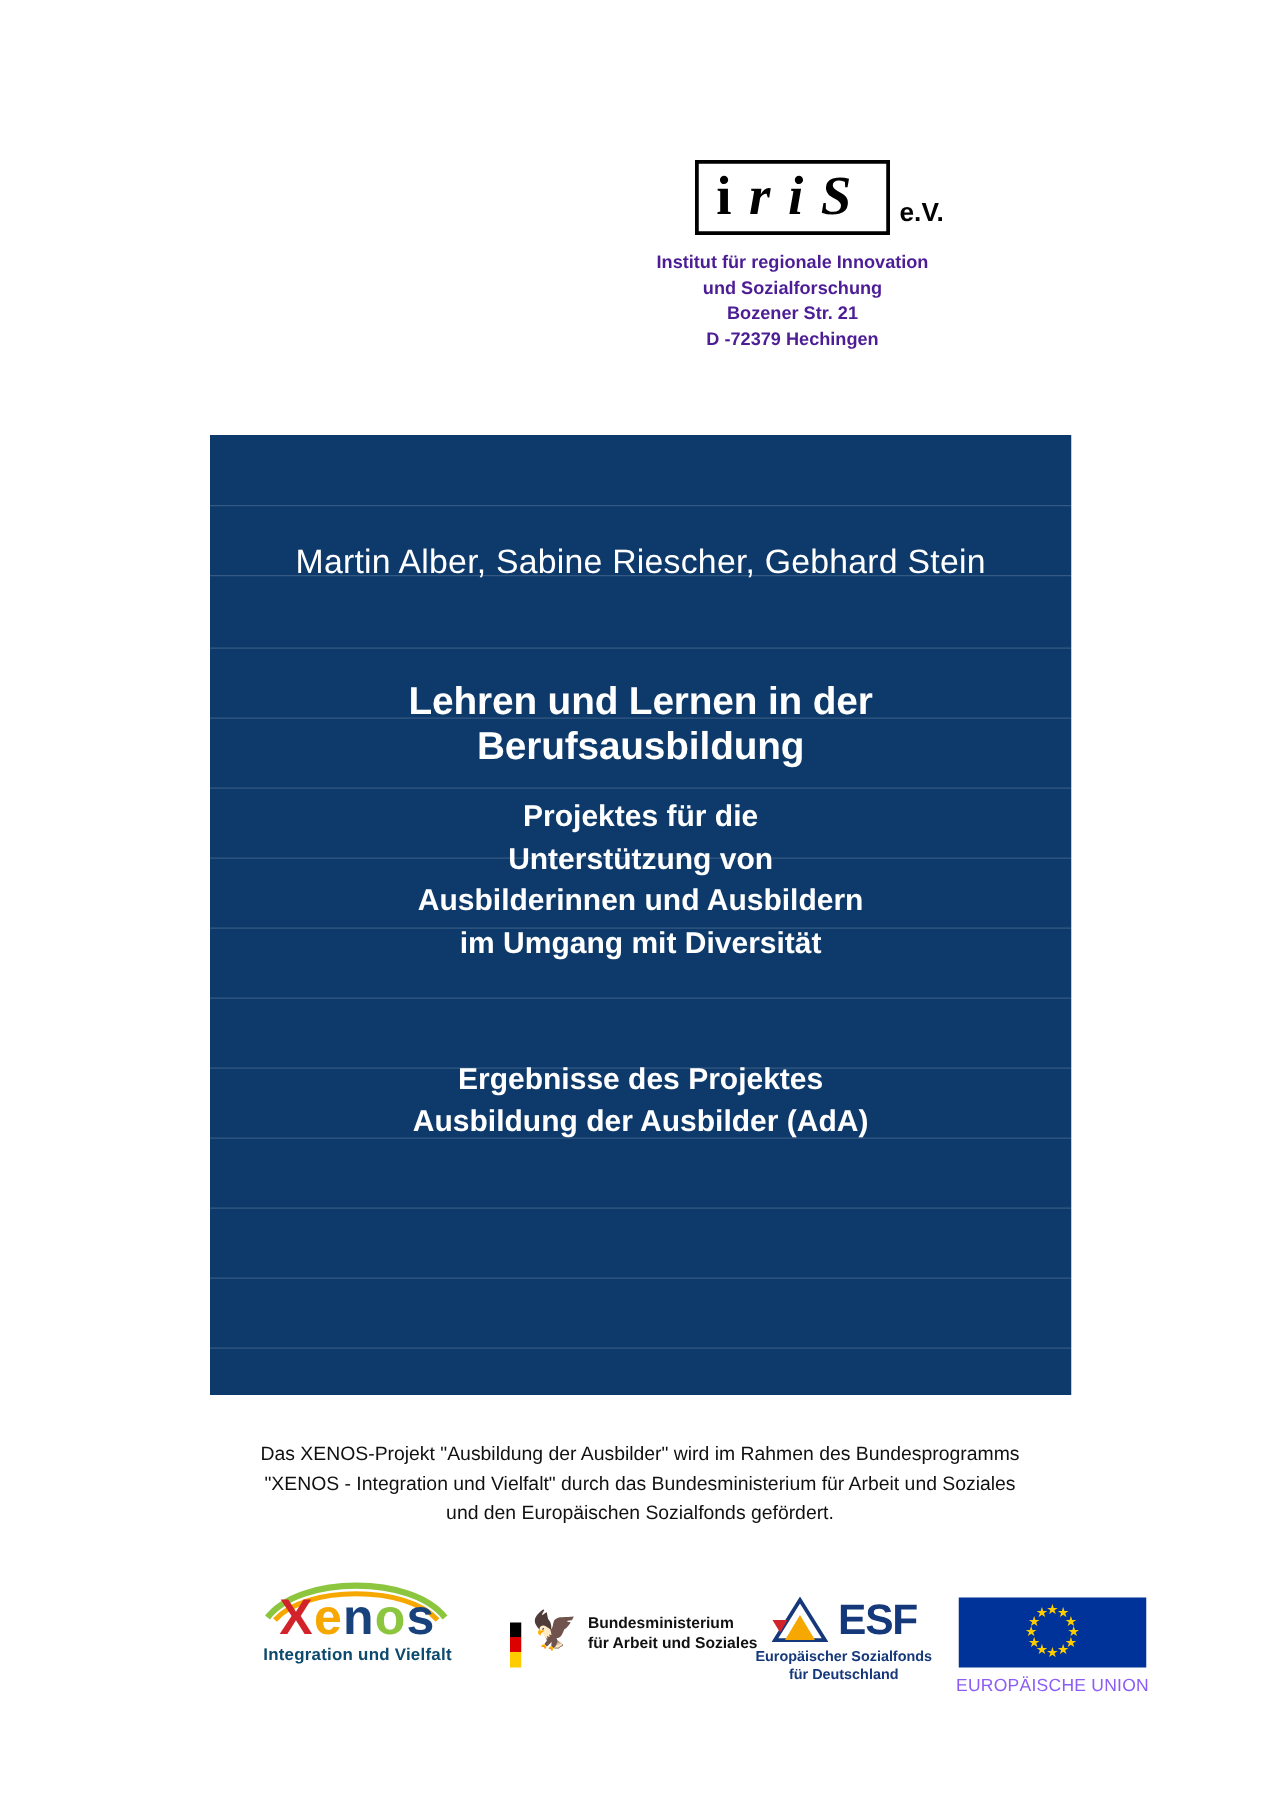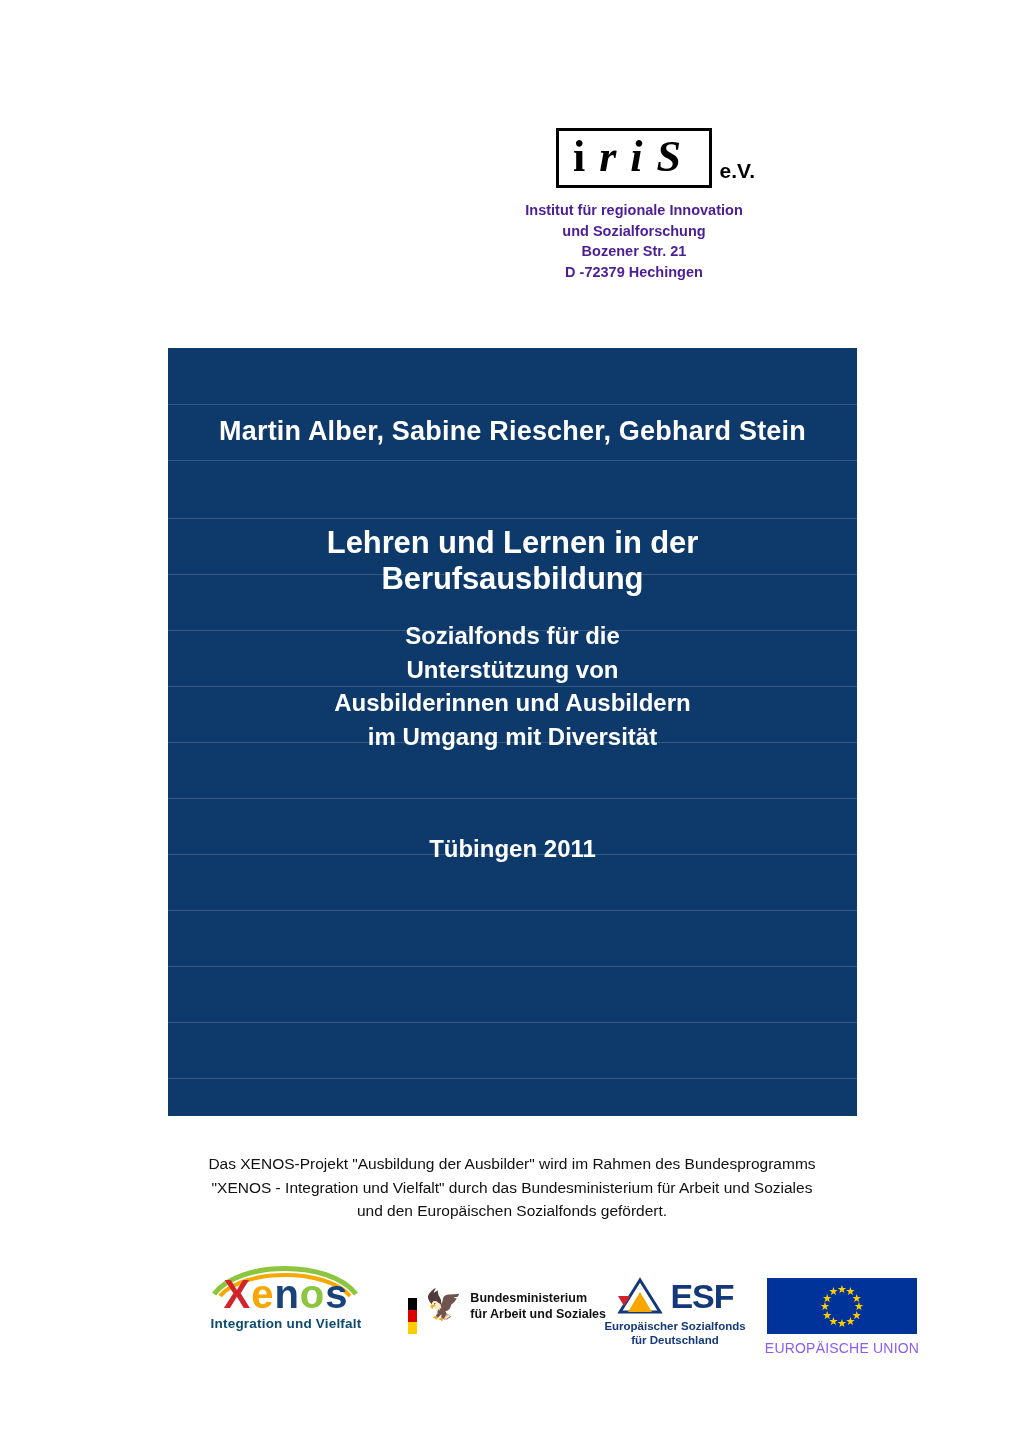--- a/index.html
+++ b/index.html
@@ -83,22 +83,22 @@
     height: 1px;
     background: rgba(255,255,255,0.16);
   }
   .title-inner {
     position: relative;
     text-align: center;
     padding: 0 26px;
   }
   .authors {
     font-size: 27px;
-    font-weight: bold;
-    margin-top: 68px;
+    font-weight: normal;
+    margin-top: 86px;
     letter-spacing: 0.2px;
   }
   .main-title {
     font-size: 31px;
     font-weight: bold;
     margin-top: 78px;
     letter-spacing: -0.1px;
   }
   .subtitle {
     font-size: 24px;
@@ -299,28 +299,29 @@
     <div style="top:506px"></div>
     <div style="top:562px"></div>
     <div style="top:618px"></div>
     <div style="top:674px"></div>
     <div style="top:730px"></div>
   </div>
   <div class="title-inner">
     <div class="authors">Martin Alber, Sabine Riescher, Gebhard Stein</div>
     <div class="main-title">Lehren und Lernen in der Berufsausbildung</div>
     <div class="subtitle">
-      <div>Sozialfonds für die</div>
+      <div>Projektes für die</div>
       <div>Unterstützung von</div>
       <div>Ausbilderinnen und Ausbildern</div>
       <div>im Umgang mit Diversität</div>
     </div>
     <div class="results">
-    </div>
-    <div class="place-year">Tübingen 2011</div>
+      <div>Ergebnisse des Projektes</div>
+      <div>Ausbildung der Ausbilder (AdA)</div>
+    </div>
   </div>
 </div>
 
 <div class="funding-note">
   <div>Das XENOS-Projekt "Ausbildung der Ausbilder" wird im Rahmen des Bundesprogramms</div>
   <div>"XENOS - Integration und Vielfalt" durch das Bundesministerium für Arbeit und Soziales</div>
   <div>und den Europäischen Sozialfonds gefördert.</div>
 </div>
 
 <div class="logo-row">

